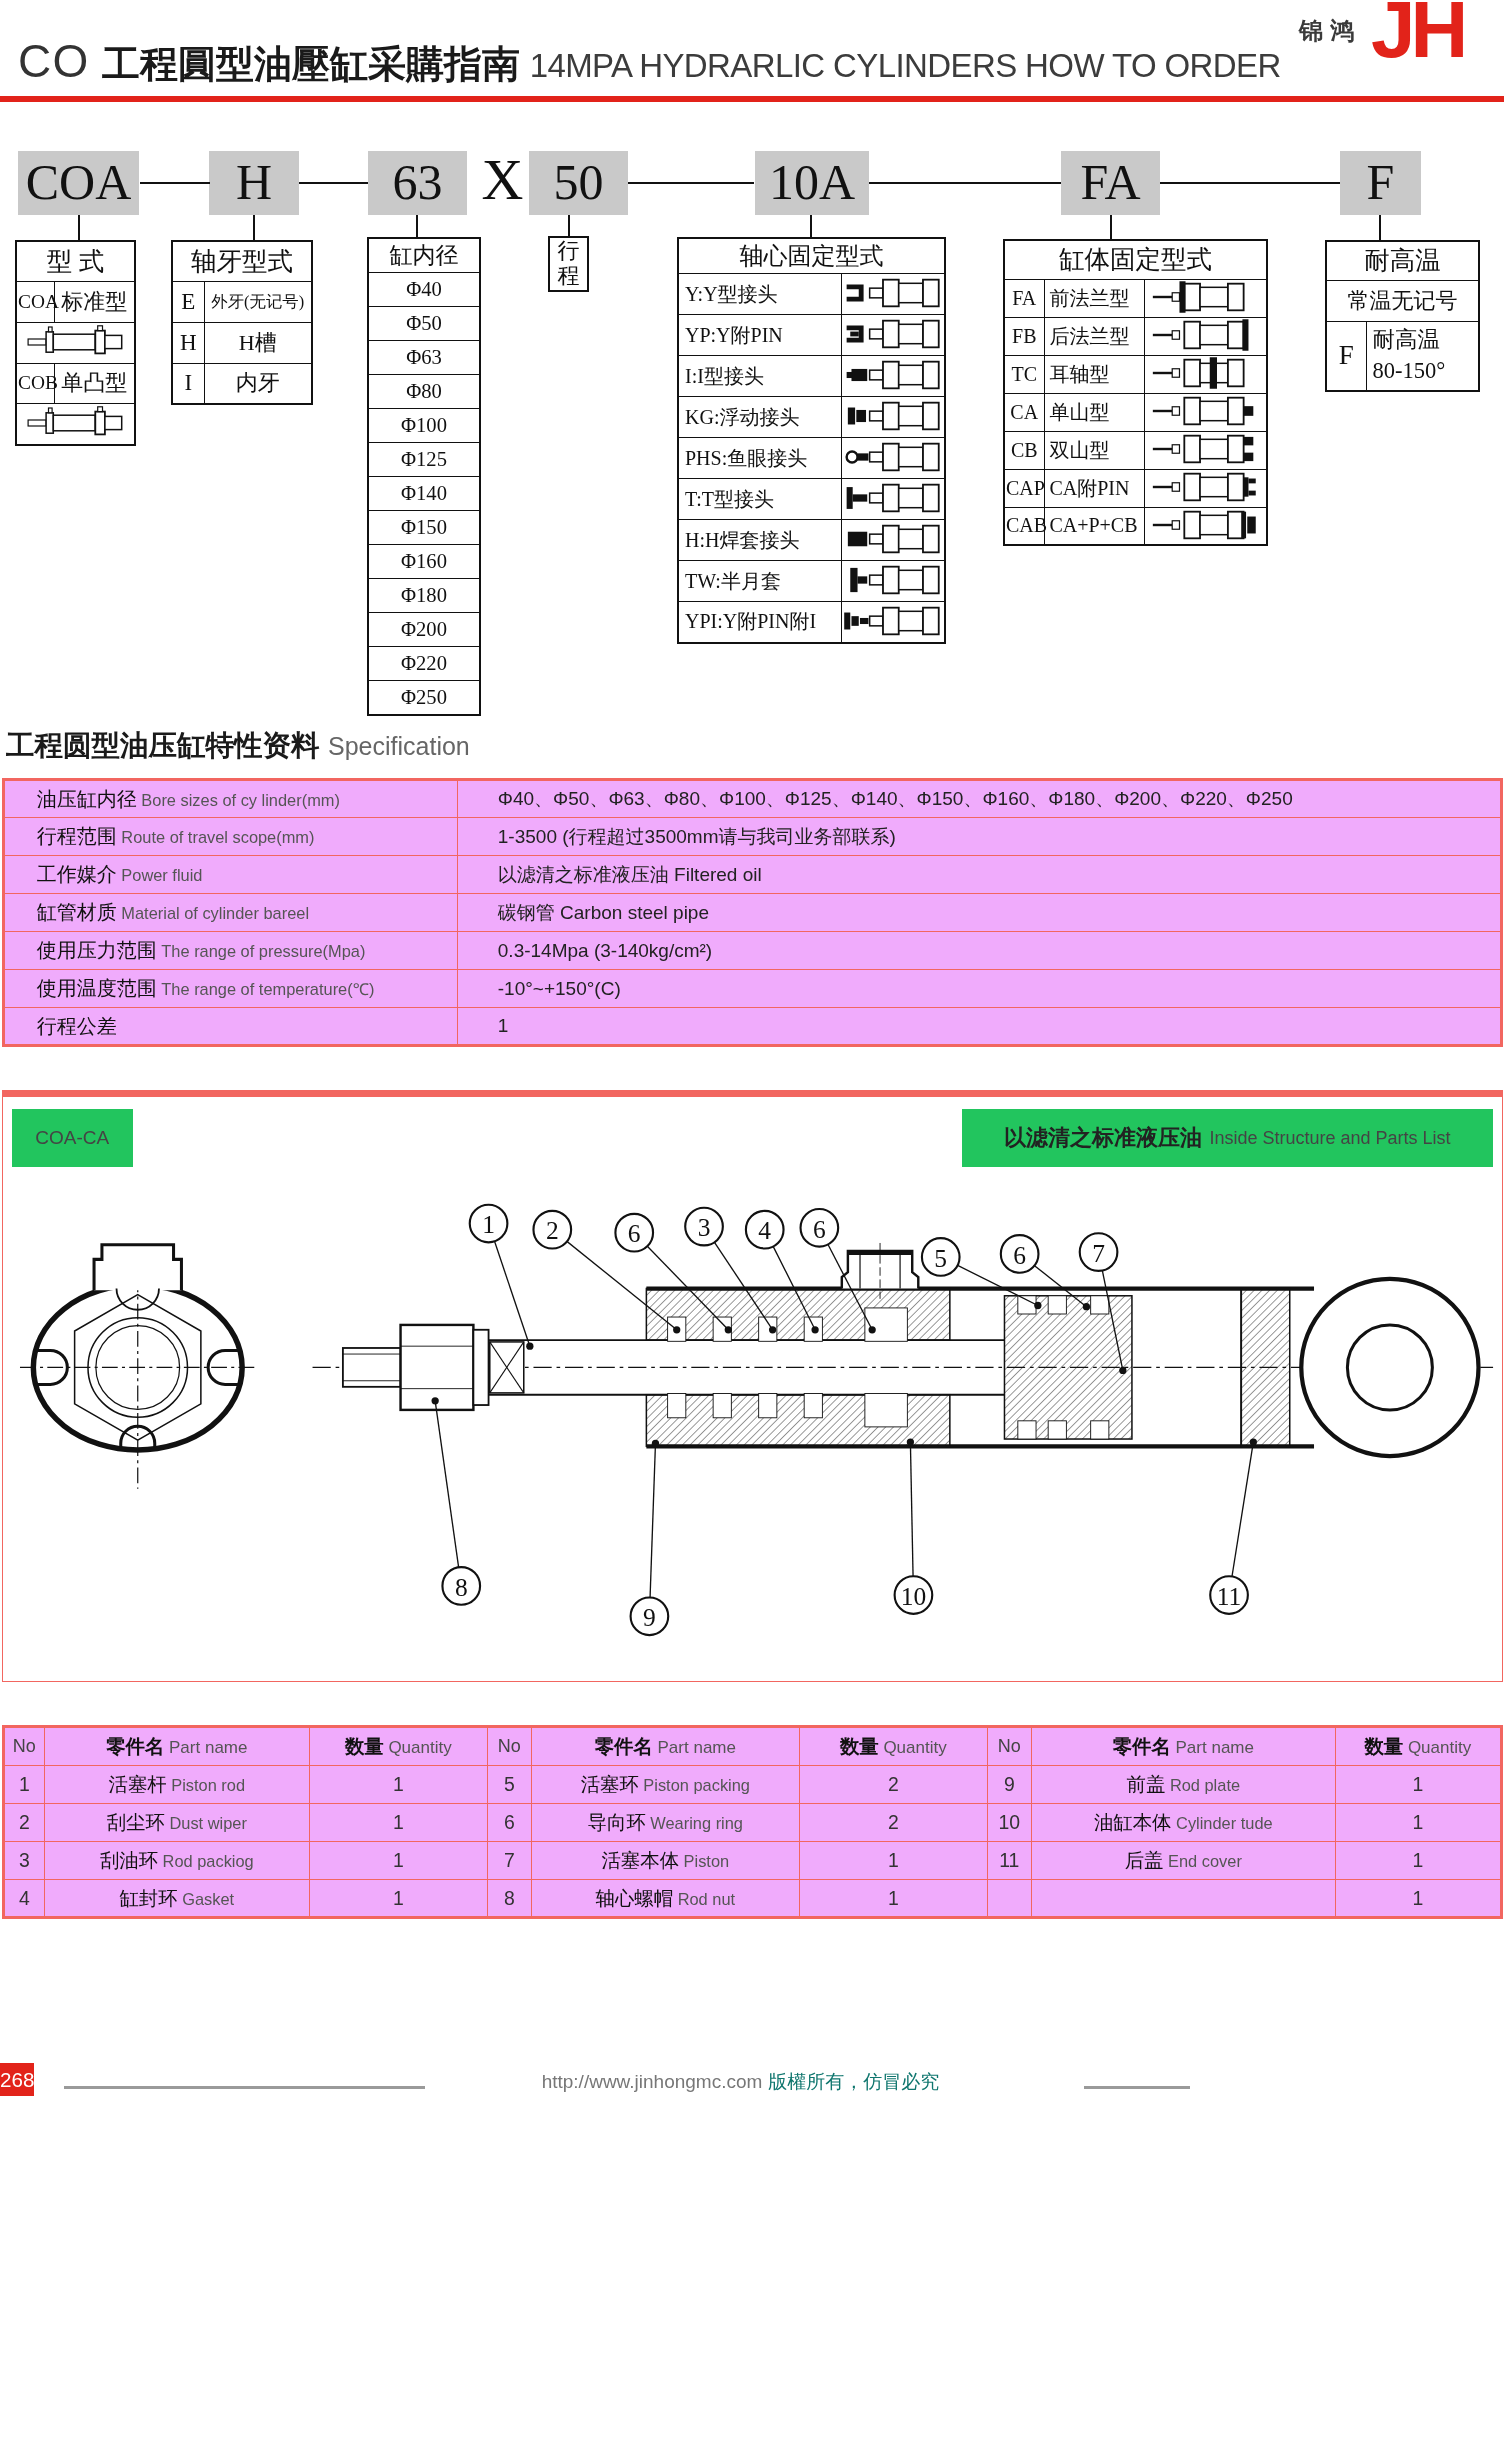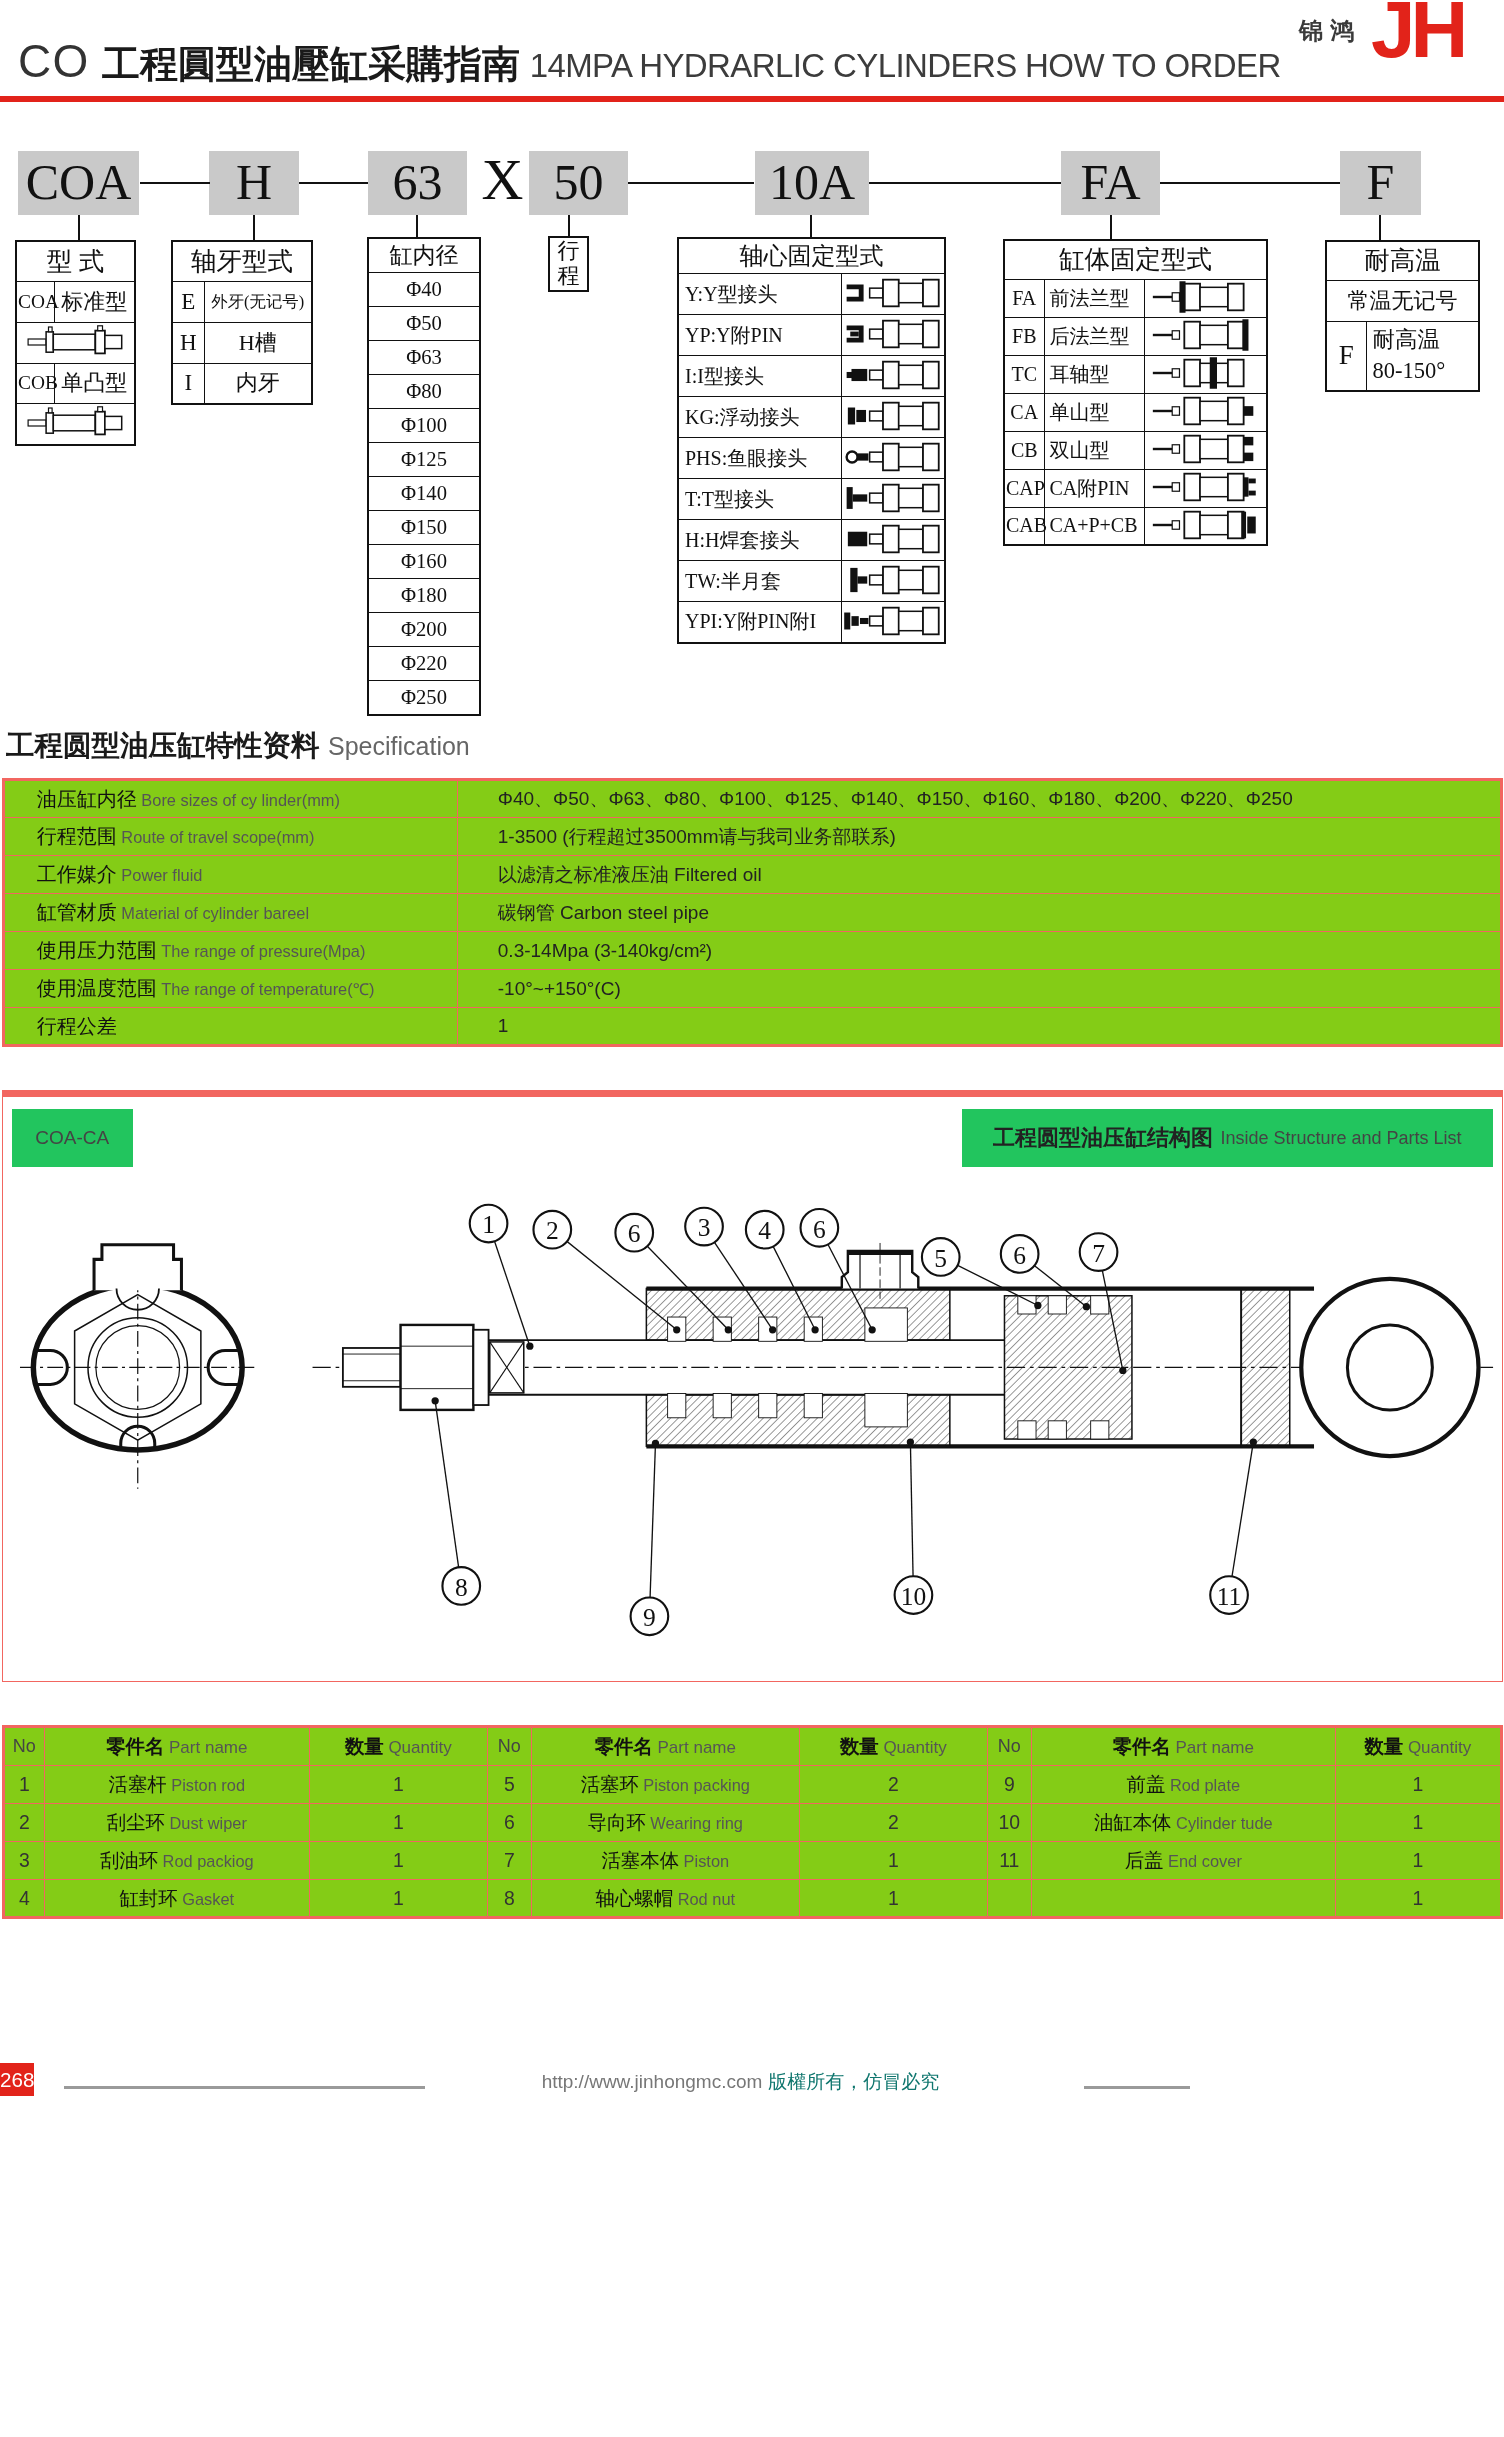--- a/index.html
+++ b/index.html
@@ -46,21 +46,21 @@
                 justify-content:center; font-family:"Liberation Serif",serif; font-size:22px;
                 line-height:1.12; text-align:center; white-space:pre-line; }
   .t7-code { font-size:27px; text-align:center; }
   .t7-name { font-size:22.5px; text-align:left; padding-left:6px; line-height:1.35; }
   .t7-normal { font-size:22px; text-align:center; }
 
   
   .spec-title { position:absolute; left:6px; top:727px; white-space:nowrap; }
   .spec-title .zh { font-size:28.5px; font-weight:700; color:#1a1a1a; }
   .spec-title .en { font-size:25px; color:#666; margin-left:8.5px; }
-  table.redt { position:absolute; border-collapse:collapse; table-layout:fixed; background:#84cc16; }
+  table.redt { position:absolute; border-collapse:collapse; table-layout:fixed; background:#f0abfc; }
   table.redt td { border:1.8px solid #f26660; }
   table.redt { border:3px solid #f26660; }
   .spec-label { padding-left:32px; }
   .spec-label .zh { font-size:20px; color:#111; }
   .spec-label .en { font-size:16.4px; color:#555; }
   .spec-value { padding-left:40px; font-size:19px; color:#222; }
 
   
   .diagram-box { position:absolute; left:1.8px; top:1090px; width:1501px; height:592px;
                  border:1.8px solid #f26660; border-top-width:7.3px; box-sizing:border-box; background:#fff; }
@@ -522,21 +522,21 @@
         <tr style="height: 38px; margin-left: 32px;">
           <td class="spec-label"><span class="zh">行程公差</span><span class="en"> </span></td>
           <td class="spec-value">1</td>
         </tr>
       </tbody>
   </table>
 
   <div class="diagram-box">
     <div class="diag-label model">COA-CA</div>
     <div class="diag-label title">
-      <span class="zh">工程圆型油压缸结构图</span>
+      <span class="zh">以滤清之标准液压油</span>
         <span class="en">Inside Structure and Parts List</span>
     </div>
 
     <svg class="abs" style="left:0;top:61px" width="1501" height="522" viewBox="0 0 2473 860">
       <defs>
         <pattern id="hat" width="9" height="9" patternUnits="userSpaceOnUse" patternTransform="rotate(45)">
           <line x1="0" y1="0" x2="0" y2="9" stroke="#111" stroke-width="1.4"></line>
         </pattern>
       </defs>
 

